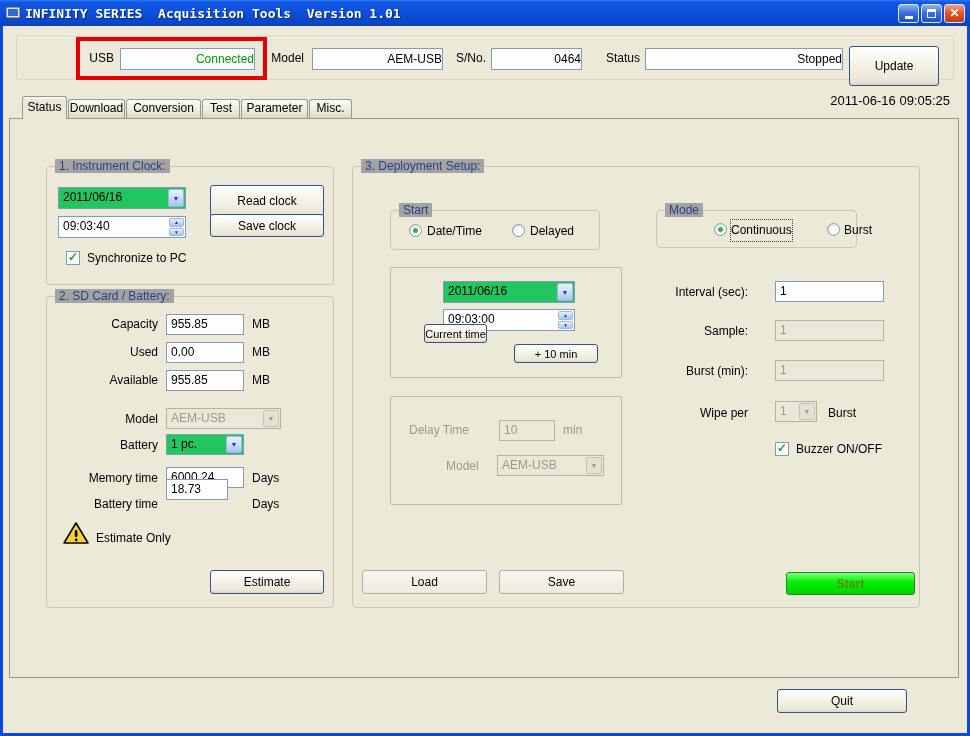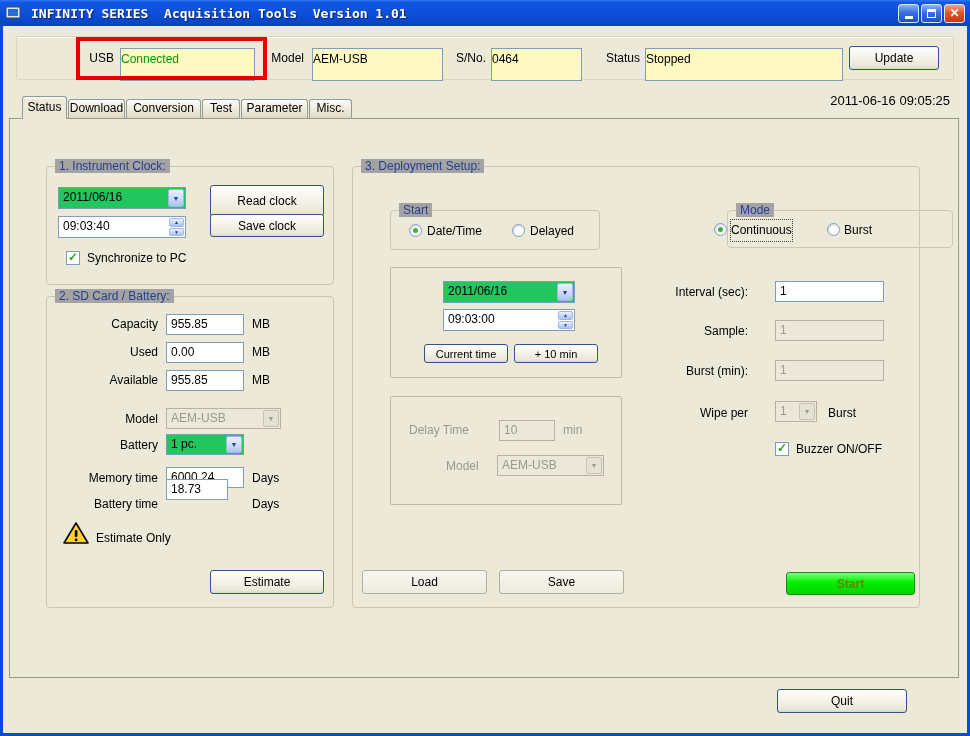--- a/index.html
+++ b/index.html
@@ -3,39 +3,39 @@
 <meta charset="utf-8">
 <style>
   *{margin:0;padding:0;box-sizing:border-box}
   html,body{width:970px;height:736px;overflow:hidden}
   body{font-family:"Liberation Sans",sans-serif;font-size:12px;color:#000;background:#fff}
   #window{position:relative;width:970px;height:736px;background:#ece9d8;overflow:hidden;
     box-shadow:inset 3px 0 0 #0b4adc, inset -3px 0 0 #0b4adc, inset 0 -3px 0 #0b4adc}
   
   .titlebar{position:absolute;left:0;top:0;width:970px;height:26px;display:flex;align-items:center;padding:0 5px;
     background:linear-gradient(180deg,#2e74f0 0%,#1157e4 10%,#0d50dc 45%,#0a46c6 88%,#0940b4 100%);z-index:40}
-  .title-text{color:#fff;font-family:"DejaVu Sans Mono",monospace;font-weight:bold;font-size:13px;margin-left:10px;
+  .title-text{color:#fff;font-family:"DejaVu Sans Mono",monospace;font-weight:bold;font-size:13px;margin-left:4px;
     text-shadow:1px 1px 1px #0a2a66;white-space:pre}
   .win-controls{margin-left:auto;display:flex;gap:2px}
   .win-btn{width:21px;height:19px;border:1px solid #dce6fa;border-radius:3px;display:flex;align-items:center;justify-content:center;
     background:linear-gradient(180deg,#8fb3f7 0%,#3a6fe0 45%,#1c50c4 100%);cursor:default}
   .win-btn.close{background:linear-gradient(180deg,#f4a188 0%,#e1572b 45%,#c23a10 100%)}
   .minbar{display:block;width:8px;height:3px;background:#fff;margin-top:8px}
   .maxbox{display:block;width:9px;height:9px;border:1px solid #fff;border-top-width:3px}
   .closex{color:#fff;font-size:12px;font-weight:bold;line-height:1}
   
   .topstrip{position:absolute;left:16px;top:36px;width:938px;height:44px;border:1px solid #d9d6c5;border-radius:2px;
     box-shadow:inset 0 1px 0 #faf9f3}
   .red-box{position:absolute;left:76px;top:37px;width:191px;height:43px;border:4px solid #e60000;z-index:30}
   
   .lbl{position:absolute;height:21px;line-height:21px;white-space:nowrap}
   .r{text-align:right}
   .b{font-weight:normal}
   .gray{color:#9c998b}
-  .fld{position:absolute;height:33px;line-height:20px;background:#fef9c3;border:1px solid #7f9db9;text-align:left;overflow:hidden}
+  .fld{position:absolute;height:22px;line-height:20px;background:#ffffff;border:1px solid #7f9db9;text-align:right;overflow:hidden}
   .inp{position:absolute;height:21px;line-height:19px;background:#fff;border:1px solid #7f9db9;padding-left:4px;overflow:hidden}
   .dis{background:#ebe8da !important;border-color:#b5b2a2 !important;color:#9c998b !important}
   .green-text{color:#009a00}
   .btn{position:absolute;display:flex;align-items:center;justify-content:center;font-size:12px;cursor:default;border-radius:3px;
     background:linear-gradient(180deg,#ffffff 0%,#f5f3e9 45%,#e9e6d6 90%,#d9d5c2 100%);border:1px solid #30548e}
   .btn.flat{border:1px solid #b2af9e;background:linear-gradient(180deg,#f8f7f0 0%,#edebdc 100%)}
   .btn.small{font-size:11px}
   .btn.start{background:linear-gradient(180deg,#7dff7d 0%,#00f000 45%,#00d400 100%);border:1px solid #1f8a1f;color:#5c8a00;font-weight:bold}
   
   .tab{position:absolute;top:99px;height:19px;line-height:17px;text-align:center;border:1px solid #919b9c;border-bottom:none;
@@ -102,21 +102,21 @@
 
   <span class="lbl b r" style="left:262px;top:48px;width:42px">Model</span>
   <div class="fld" style="left:312px;top:48px;width:131px">AEM-USB</div>
 
   <span class="lbl b r" style="left:448px;top:48px;width:38px">S/No.</span>
   <div class="fld" style="left:491px;top:48px;width:91px">0464</div>
 
   <span class="lbl b r" style="left:594px;top:48px;width:46px">Status</span>
   <div class="fld" style="left:645px;top:48px;width:198px">Stopped</div>
 
-  <div class="btn" style="left:849px;top:46px;width:90px;height:24px">Update</div>
+  <div class="btn" style="left:849px;top:46px;width:90px;height:40px">Update</div>
 
   <div class="red-box"></div>
 
   <div class="datetime">2011-06-16 09:05:25</div>
 
   <div class="tab active" style="left:22px;width:45px">Status</div>
   <div class="tab" style="left:68px;width:57px">Download</div>
   <div class="tab" style="left:126px;width:75px">Conversion</div>
   <div class="tab" style="left:202px;width:38px">Test</div>
   <div class="tab" style="left:241px;width:67px">Parameter</div>
@@ -197,21 +197,21 @@
   <div class="groupbox" style="left:390px;top:210px;width:210px;height:40px">
     <span class="gb-title">Start</span>
   </div>
   <span class="radio" style="left:409px;top:224px">
       <span class="dot"></span>
     </span>
   <span class="lbl" style="left:427px;top:221px">Date/Time</span>
   <span class="radio" style="left:512px;top:224px"></span>
   <span class="lbl" style="left:530px;top:221px">Delayed</span>
 
-  <div class="groupbox" style="left:727px;top:210px;width:226px;height:38px">
+  <div class="groupbox" style="left:656px;top:210px;width:201px;height:38px">
     <span class="gb-title">Mode</span>
   </div>
   <span class="radio" style="left:714px;top:223px">
       <span class="dot"></span>
     </span>
   <span class="lbl focus-dotted" style="left:731px;top:220px">Continuous</span>
   <span class="radio" style="left:827px;top:223px"></span>
   <span class="lbl" style="left:844px;top:220px">Burst</span>
 
   <div class="plainbox" style="left:390px;top:267px;width:232px;height:111px"></div>
@@ -219,21 +219,21 @@
     <span class="txt">2011/06/16</span>
     <span class="arrow">▼</span>
   </div>
   <div class="spin" style="left:443px;top:309px;width:132px;height:22px">
     <span class="txt">09:03:00</span>
     <span class="btns">
       <span>▲</span>
       <span>▼</span>
     </span>
   </div>
-  <div class="btn small" style="left:424px;top:344px;width:84px;height:19px">Current time</div>
+  <div class="btn small" style="left:424px;top:324px;width:63px;height:19px">Current time</div>
   <div class="btn small" style="left:514px;top:344px;width:84px;height:19px">+ 10 min</div>
 
   <div class="plainbox" style="left:390px;top:396px;width:232px;height:109px"></div>
   <span class="lbl gray" style="left:409px;top:420px">Delay Time</span>
   <div class="inp dis" style="left:499px;top:420px;width:56px">10</div>
   <span class="lbl gray" style="left:563px;top:420px">min</span>
   <span class="lbl gray" style="left:446px;top:456px">Model</span>
   <div class="combo dis" style="left:497px;top:455px;width:107px;height:21px">
     <span class="txt">AEM-USB</span>
     <span class="arrow">▼</span>

